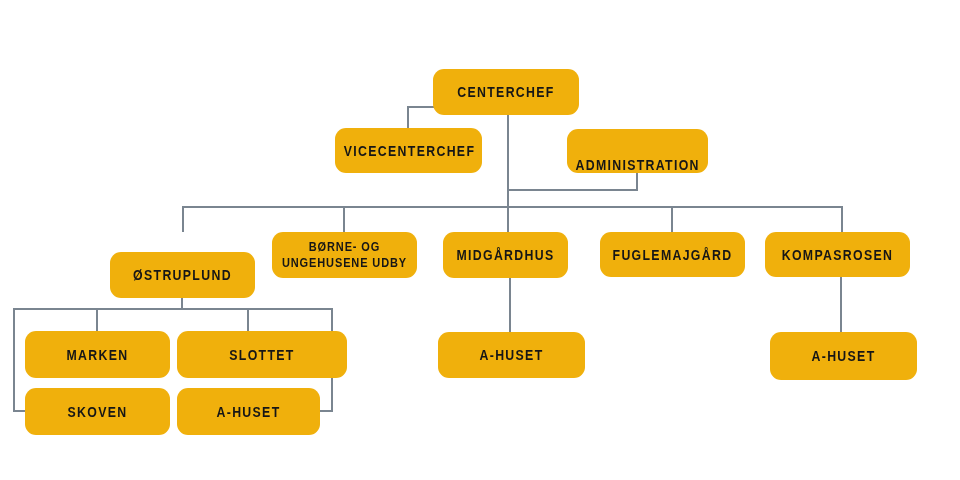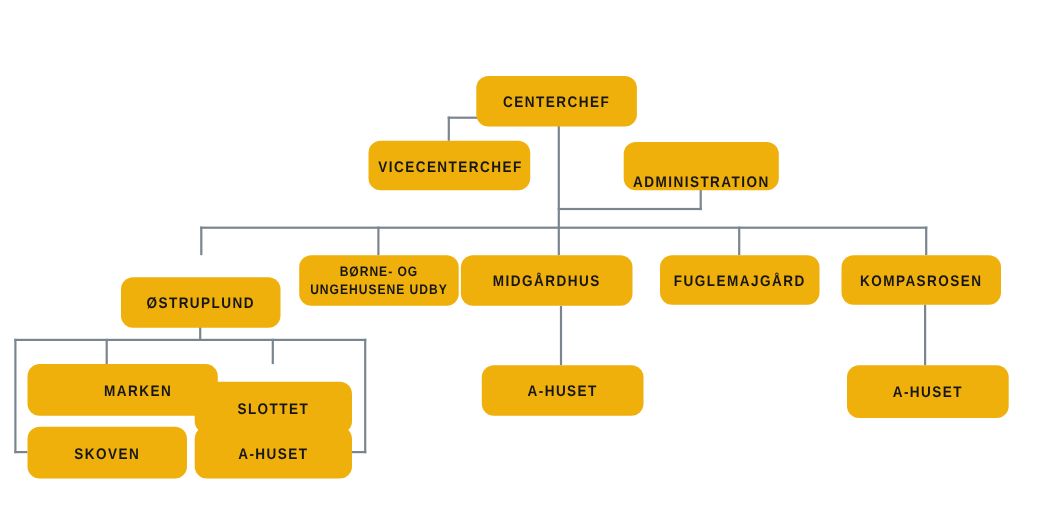--- a/index.html
+++ b/index.html
@@ -64,34 +64,34 @@
   <div class="node" style="left:567px;top:129px;width:141px;height:44px;align-items:flex-end;">
     <span class="lbl">ADMINISTRATION</span>
   </div>
 
   <div class="node" style="left:110px;top:232px;width:145px;height:46px;margin-top:20px;">
     <span class="lbl">ØSTRUPLUND</span>
   </div>
   <div class="node multiline" style="left:272px;top:232px;width:145px;height:46px;">
     <span class="lbl">BØRNE- OG UNGEHUSENE UDBY</span>
   </div>
-  <div class="node" style="left:419px;top:232px;width:156px;height:46px;justify-content:center;">
+  <div class="node" style="left:443px;top:232px;width:125px;height:46px;justify-content:center;">
     <span class="lbl">MIDGÅRDHUS</span>
   </div>
   <div class="node" style="left:765px;top:232px;width:145px;height:45px;">
     <span class="lbl">KOMPASROSEN</span>
   </div>
   <div class="node" style="left:600px;top:232px;width:145px;height:45px;">
     <span class="lbl">FUGLEMAJGÅRD</span>
   </div>
 
-  <div class="node" style="left:25px;top:331px;width:145px;height:47px;padding-left:28px;">
+  <div class="node" style="left:25px;top:331px;width:145px;height:47px;">
     <span class="lbl">MARKEN</span>
   </div>
-  <div class="node" style="left:177px;top:347px;width:143px;height:47px;">
+  <div class="node" style="left:177px;top:331px;width:170px;height:47px;">
     <span class="lbl">SLOTTET</span>
   </div>
   <div class="node" style="left:25px;top:388px;width:145px;height:47px;">
     <span class="lbl">SKOVEN</span>
   </div>
   <div class="node" style="left:177px;top:388px;width:143px;height:47px;">
     <span class="lbl">A-HUSET</span>
   </div>
 
   <div class="node" style="left:438px;top:332px;width:147px;height:46px;">

